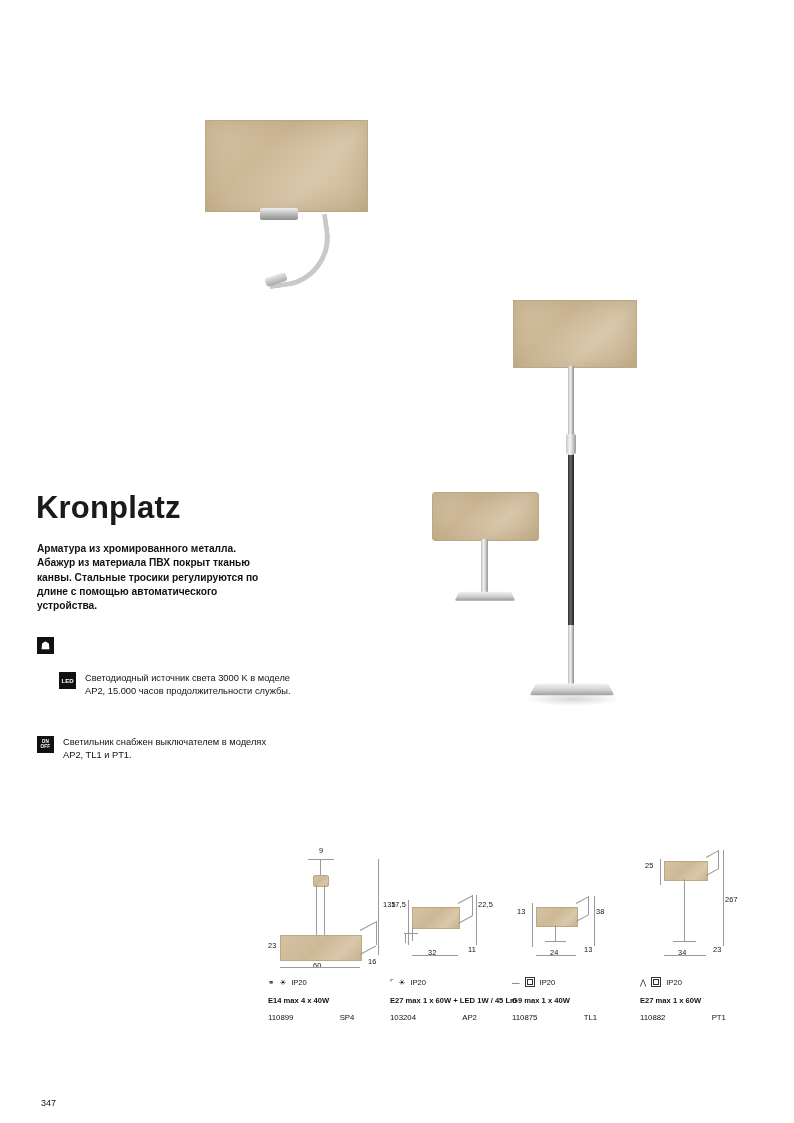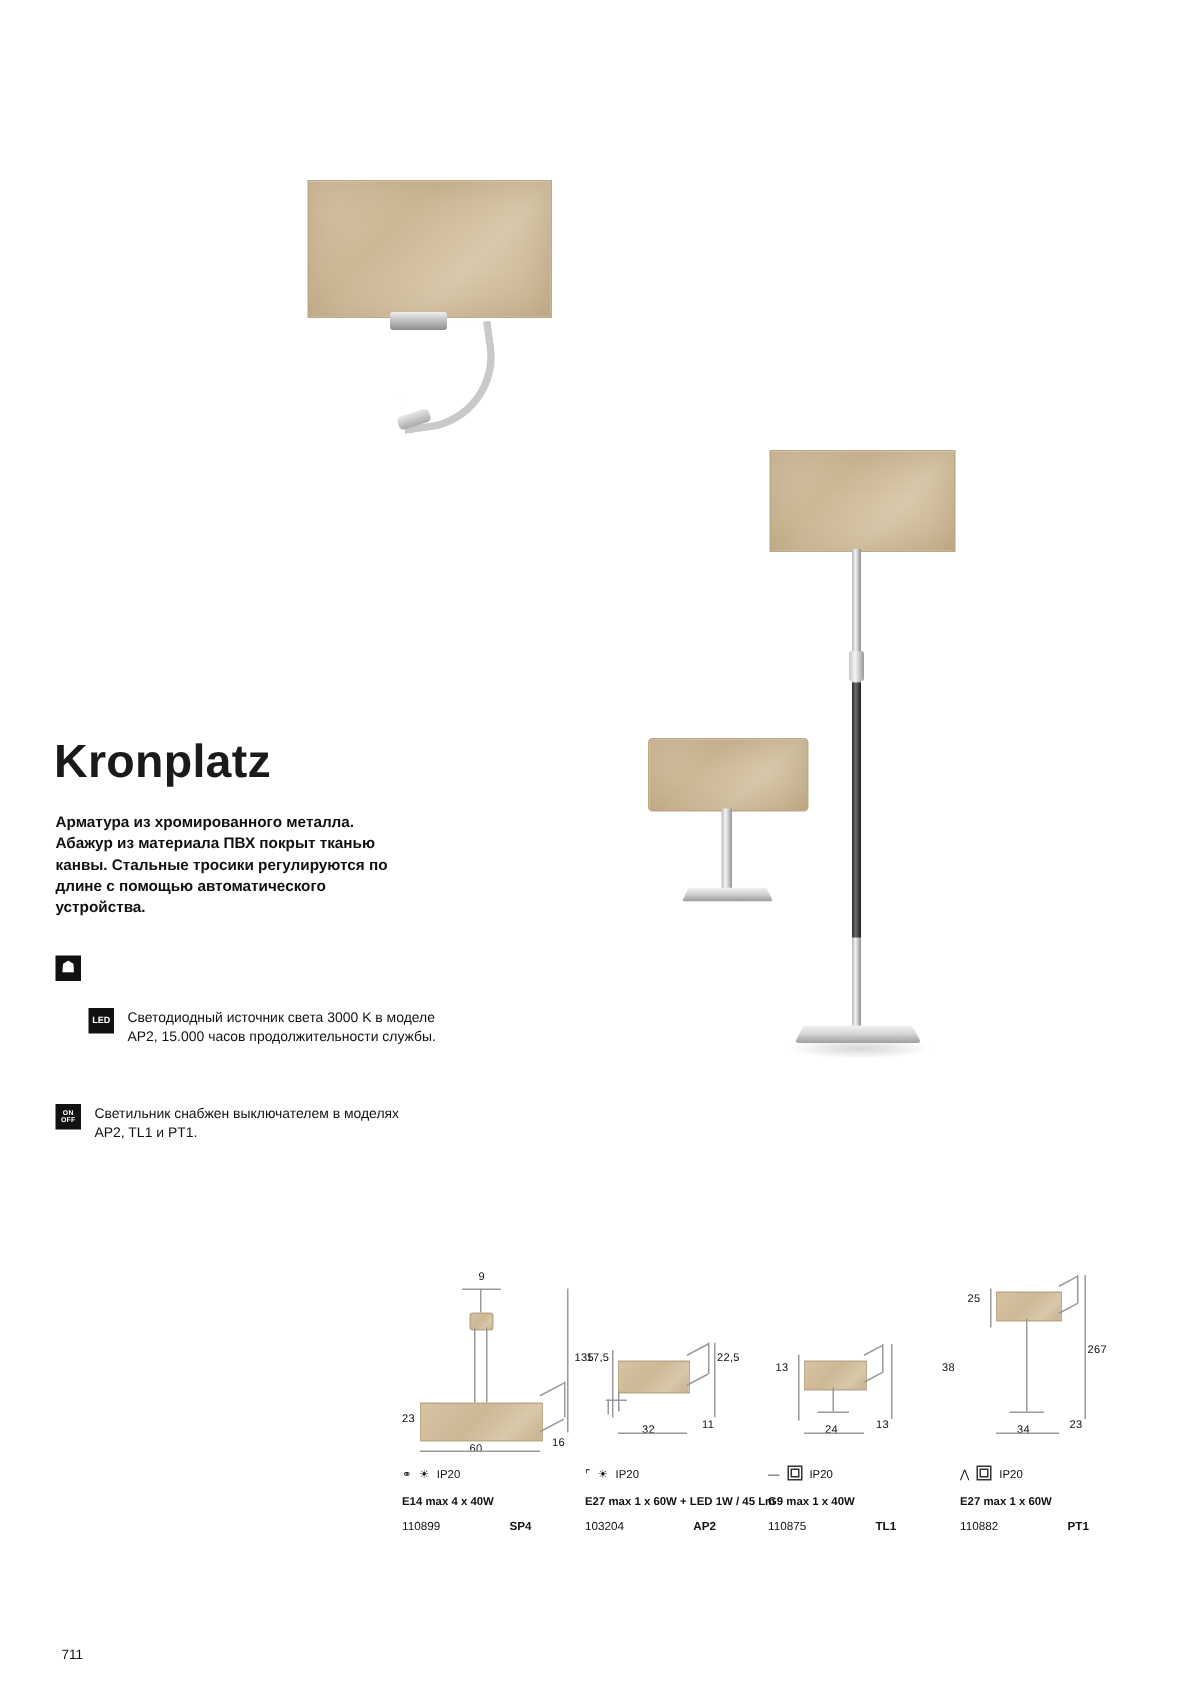--- a/index.html
+++ b/index.html
@@ -160,21 +160,21 @@
     display:flex; align-items:center; gap:5px;
     font-size:7.6px; color:#111; height:14px;
   }
   .ip { display:flex; align-items:center; gap:4px; }
   .bulbline {
     font-size:7.6px; color:#111; font-weight:bold; margin-top:7px; line-height:10px;
   }
   .code {
     font-size:7.8px; color:#111; margin-top:7px;
   }
-  .code b { font-weight:bold;padding-left:44px; }
+  .code b { font-weight:normal;padding-left:44px; }
 
   .icon-sq {
     width:8px; height:8px; border:1px solid #333; display:inline-block;
   }
   .icon-sq.dbl { box-shadow: inset 0 0 0 1px #fff, inset 0 0 0 2px #333; }
 
   .page-num {
     position:absolute; left:41px; top:1098px;
     font-size:9px; color:#111;
   }
@@ -296,21 +296,21 @@
 
   <div class="tcol c3">
     <div class="draw">
       <div class="shade-tech" style="left:24px; top:62px; width:40px; height:18px;"></div>
       <div class="line" style="left:64px; top:58px; width:14px; height:1px; transform:rotate(-28deg); transform-origin:left center;"></div>
       <div class="line" style="left:64px; top:76px; width:14px; height:1px; transform:rotate(-28deg); transform-origin:left center;"></div>
       <div class="line vline" style="left:76px; top:51px; height:19px;"></div>
       <div class="line vline" style="left:43px; top:80px; height:16px;"></div>
       <div class="line hline" style="left:33px; top:96px; width:21px;"></div>
       <div class="dim" style="left:5px; top:62px;">13</div>
-      <div class="dim" style="left:100px; top:62px;padding-left:16px;">38</div>
+      <div class="dim" style="left:84px; top:62px;">38</div>
       <div class="dim" style="left:38px; top:103px;">24</div>
       <div class="dim" style="left:72px; top:100px;">13</div>
       <div class="line hline" style="left:24px; top:110px; width:40px;"></div>
       <div class="line vline" style="left:20px; top:58px; height:44px;"></div>
       <div class="line vline" style="left:82px; top:51px; height:50px;"></div>
     </div>
     <div class="specs">
       <div class="spec-row">
         <span>―</span>
         <span class="icon-sq dbl"></span>
@@ -349,13 +349,13 @@
       <div class="bulbline">E27 max 1 x 60W</div>
       <div class="code">
         <span>110882</span>
         <b>PT1</b>
       </div>
     </div>
   </div>
 
 </div>
 
-<div class="page-num">711</div>
+<div class="page-num">347</div>
 
 </body></html>

